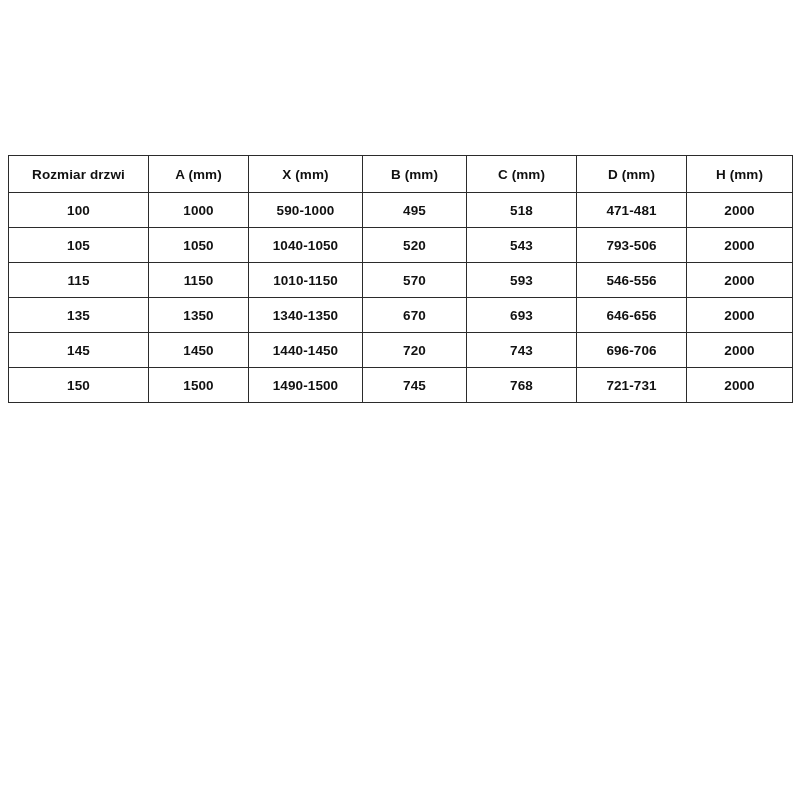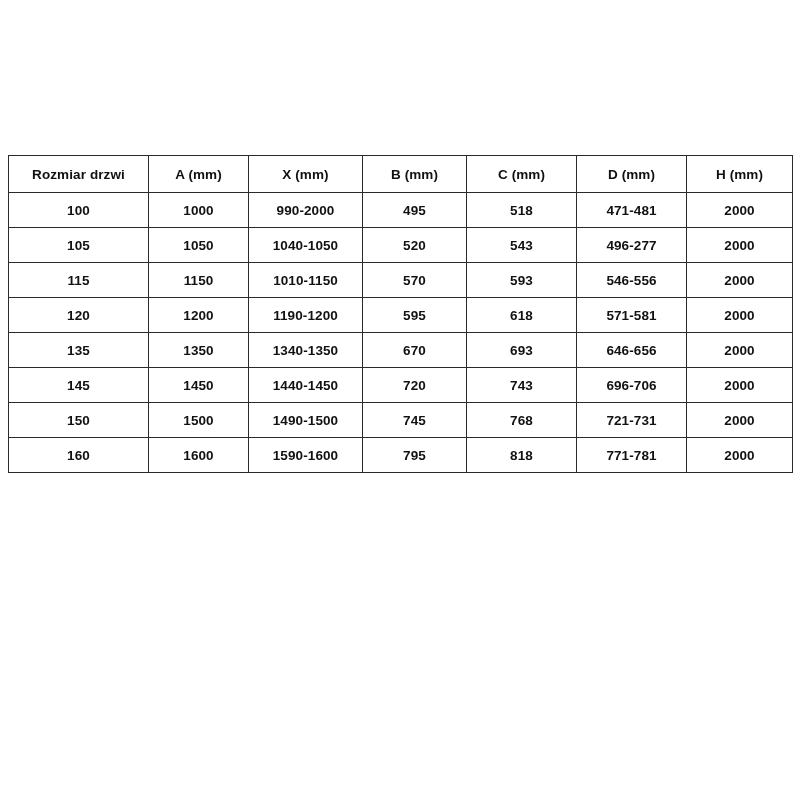--- a/index.html
+++ b/index.html
@@ -80,51 +80,42 @@
           <th>B (mm)</th>
           <th>C (mm)</th>
           <th>D (mm)</th>
           <th>H (mm)</th>
         </tr>
       </thead>
       <tbody>
         <tr>
           <td>100</td>
           <td>1000</td>
-          <td>990-2000</td>
+          <td>590-1000</td>
           <td>495</td>
           <td>518</td>
           <td>471-481</td>
           <td>2000</td>
         </tr>
         <tr>
           <td>105</td>
           <td>1050</td>
           <td>1040-1050</td>
           <td>520</td>
           <td>543</td>
-          <td>496-277</td>
+          <td>793-506</td>
           <td>2000</td>
         </tr>
         <tr>
           <td>115</td>
           <td>1150</td>
           <td>1010-1150</td>
           <td>570</td>
           <td>593</td>
           <td>546-556</td>
-          <td>2000</td>
-        </tr>
-        <tr>
-          <td>120</td>
-          <td>1200</td>
-          <td>1190-1200</td>
-          <td>595</td>
-          <td>618</td>
-          <td>571-581</td>
           <td>2000</td>
         </tr>
         <tr>
           <td>135</td>
           <td>1350</td>
           <td>1340-1350</td>
           <td>670</td>
           <td>693</td>
           <td>646-656</td>
           <td>2000</td>
@@ -140,25 +131,16 @@
         </tr>
         <tr>
           <td>150</td>
           <td>1500</td>
           <td>1490-1500</td>
           <td>745</td>
           <td>768</td>
           <td>721-731</td>
           <td>2000</td>
         </tr>
-        <tr>
-          <td>160</td>
-          <td>1600</td>
-          <td>1590-1600</td>
-          <td>795</td>
-          <td>818</td>
-          <td>771-781</td>
-          <td>2000</td>
-        </tr>
       </tbody>
     </table>
   </div>
 </div>
 
 </body></html>

